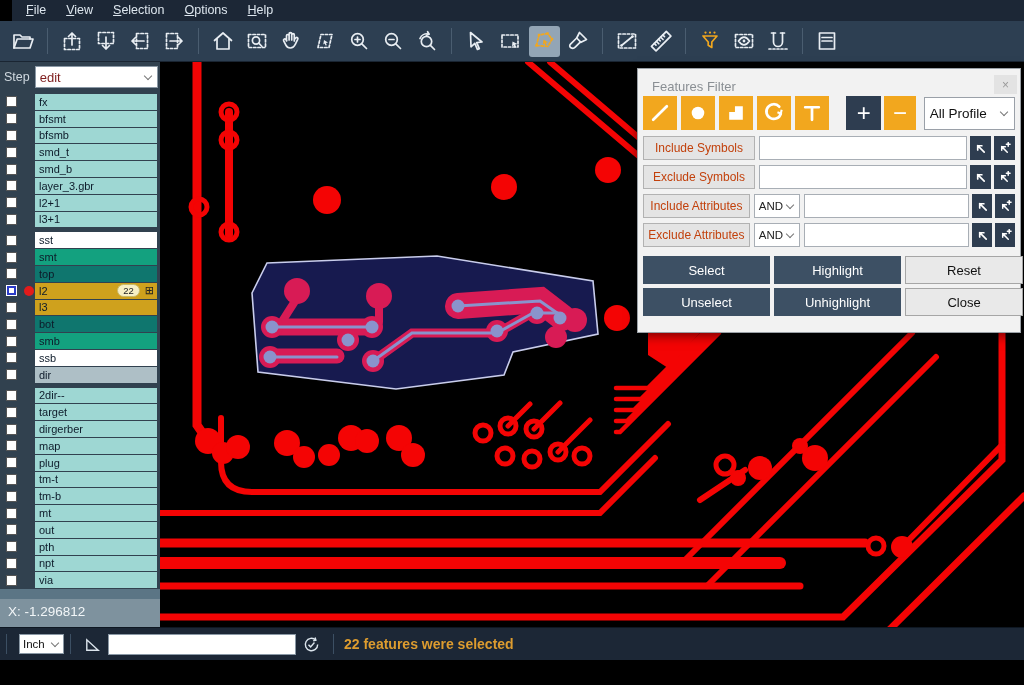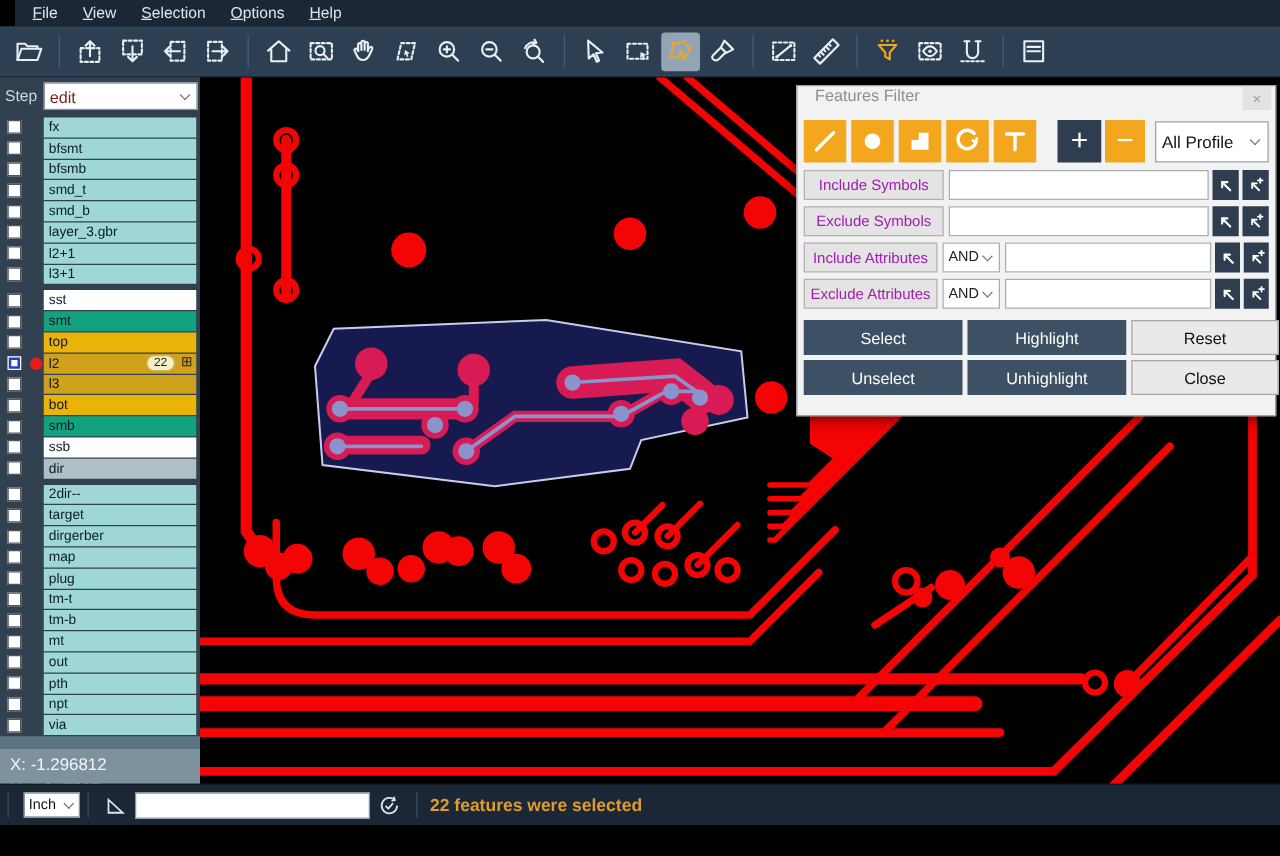--- a/index.html
+++ b/index.html
@@ -29,45 +29,45 @@
   .layer-gap{height:4px;}
   .layer-row{height:15.8px;display:flex;align-items:stretch;margin-bottom:1px;}
   .cb-cell{width:22px;display:flex;align-items:center;justify-content:center;background:#31414f;}
   .cb{width:11px;height:11px;background:#fff;border:1px solid #555;}
   .cb.checked{background:#2b3cc8;border:1px solid #fff;position:relative;}
   .cb.checked::after{content:"";position:absolute;left:2px;top:2px;width:5px;height:5px;background:#fff;}
   .ind-cell{width:13px;display:flex;align-items:center;justify-content:center;background:#31414f;}
   .red-dot{width:10px;height:10px;border-radius:50%;background:#e31b1b;}
   .name-cell{flex:1;display:flex;align-items:center;font-size:11px;color:#0d1b2a;padding-left:4px;margin-right:3px;}
   .lc-teal{background:#9ed7d3;} .lc-white{background:#ffffff;} .lc-green{background:#13a17f;}
-  .lc-amber{background:#eab308;} .lc-gold{background:#cfa11d;} .lc-gray{background:#aebfc6;}
+  .lc-amber{background:#0f766e;} .lc-gold{background:#cfa11d;} .lc-gray{background:#aebfc6;}
   .layer-badge{margin-left:auto;background:#f7efc4;border:1px solid #c9b967;border-radius:7px;font-size:9.5px;color:#222;padding:0 5px;line-height:11px;}
   .grid-ic{font-size:11px;color:#222;margin:0 3px 0 5px;line-height:11px;}
   #sidebar-filler{flex:1;background:#5b7585;}
   #xy-block{height:46px;background:#7e929e;color:#f2f6f8;font-size:13.5px;padding:3px 0 0 8px;line-height:20px;}
   #sidebar-bottomstrip{height:7px;background:#24364a;}
 
   
   #canvas{position:absolute;left:160px;top:62px;width:864px;height:590px;background:#000;}
 
   
   #dialog{position:absolute;left:637px;top:68px;width:384px;height:265px;background:#f2f2f2;border:1px solid #9aa0a6;box-shadow:0 3px 10px rgba(0,0,0,.5);}
-  #dlg-title-row{height:25px;display:flex;align-items:flex-start;padding:0 3px 0 14px;}
+  #dlg-title-row{height:25px;display:flex;align-items:flex-end;padding:0 3px 0 14px;}
   #dlg-title{color:#8a8f94;font-size:13px;flex:1;}
   #dlg-close{width:23px;height:19px;background:#e3e3e3;color:#9a9a9a;font-size:12px;display:flex;align-items:center;justify-content:center;}
   #dlg-toolrow{display:flex;align-items:center;padding:2px 5px 0 5px;}
   .shape-btn{width:34px;height:34px;background:#f2a71e;margin-right:4px;display:flex;align-items:center;justify-content:center;}
   .shape-btn svg{width:22px;height:22px;}
   #btn-add{width:36px;height:34px;background:#2e3d50;color:#fff;font-size:24px;display:flex;align-items:center;justify-content:center;margin-left:13px;}
   #btn-remove{width:32px;height:34px;background:#f2a71e;color:#fff;font-size:24px;display:flex;align-items:center;justify-content:center;margin-left:3px;}
   #profile-select{width:93px;height:33px;background:#fff;border:1px solid #9aa0a8;margin-left:8px;display:flex;align-items:center;padding:0 5px;font-size:13.5px;color:#111;}
   #profile-select .grow{flex:1;}
   #filter-rows{padding:6px 5px 0 5px;}
   .f-row{display:flex;align-items:center;margin-bottom:5px;}
-  .f-label{width:112px;height:24px;background:#e4e4e4;border:1px solid #b2b2b2;font-size:12px;color:#a21caf;display:flex;align-items:center;justify-content:center;}
+  .f-label{width:112px;height:24px;background:#e4e4e4;border:1px solid #b2b2b2;font-size:12px;color:#c2410c;display:flex;align-items:center;justify-content:center;}
   .f-op{width:48px;height:24px;background:#fff;border:1px solid #a8aeb5;margin-left:4px;display:flex;align-items:center;padding:0 4px;font-size:11.5px;color:#222;}
   .f-op .grow{flex:1;}
   .f-input{flex:1;height:24px;background:#fff;border:1px solid #a8aeb5;margin-left:4px;font-size:12px;padding:0 4px;outline:none;}
   .f-nav{width:21px;height:24px;background:#2e3d50;margin-left:3px;display:flex;align-items:center;justify-content:center;position:relative;color:#fff;}
   .f-nav svg{width:13px;height:13px;}
   #action-grid{display:grid;grid-template-columns:127px 127px 118px;grid-auto-rows:28px;gap:4px;padding:4px 5px 0 5px;}
   .act-btn{display:flex;align-items:center;justify-content:center;font-size:13px;}
   .act-dark{background:#3d5064;color:#fff;}
   .act-light{background:#e9e9e9;color:#111;border:1px solid #a6a6a6;}
 

